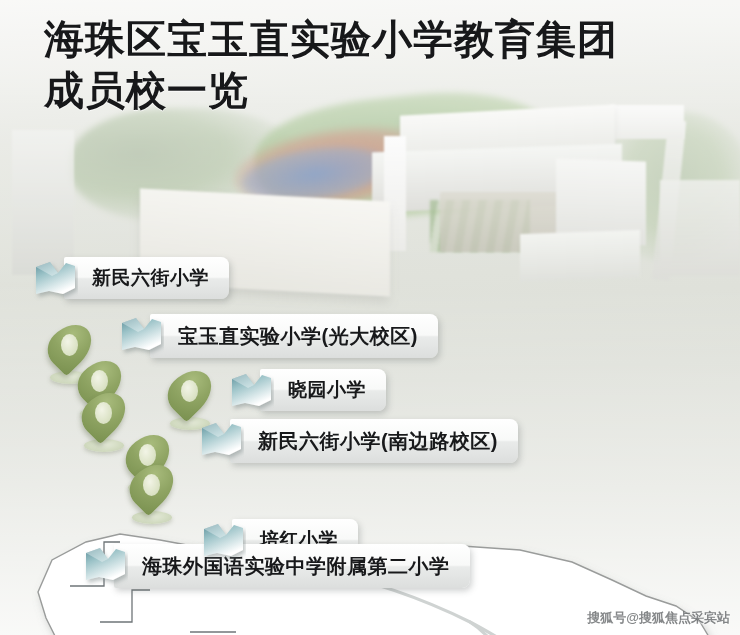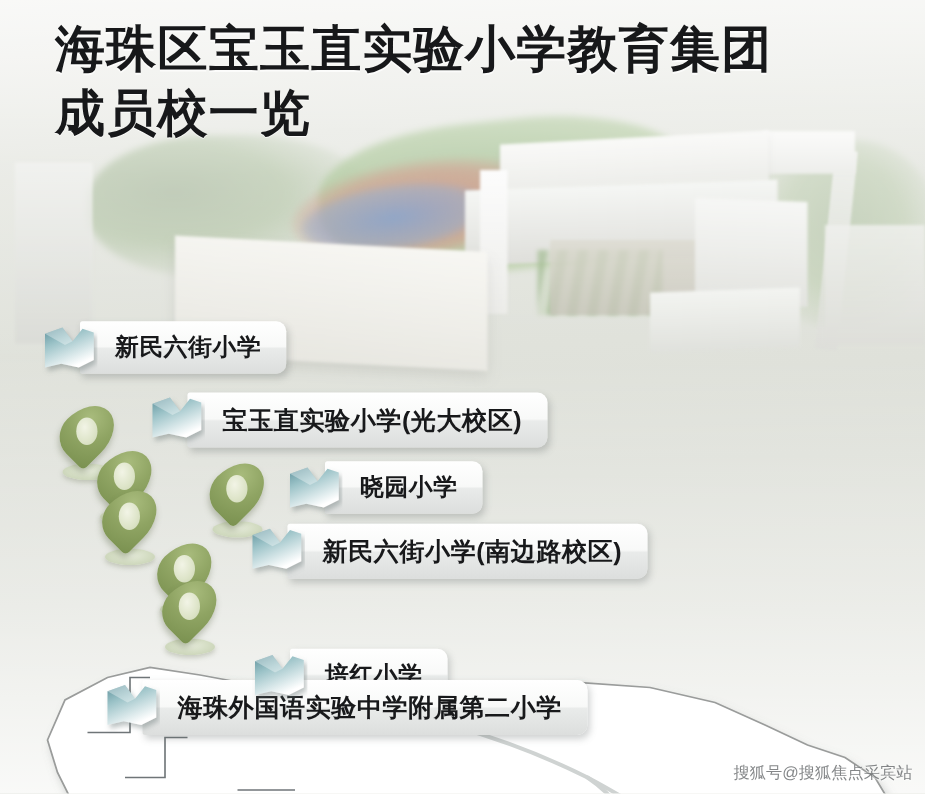--- a/index.html
+++ b/index.html
@@ -109,21 +109,21 @@
     font-weight:bold;font-size:19px;color:#18191b;letter-spacing:.5px;white-space:nowrap;
   }
   .label.big .plate{height:44px;}
   .label.big .plate span{font-size:20px;}
   .label.big{height:32px;}
   .label.big .flagwrap{height:44px;}
 
   .wm{
     position:absolute;right:10px;bottom:8px;
     font-family:"Liberation Sans","DejaVu Sans",sans-serif;
-    font-size:13px;font-weight:normal;color:#6f7274;opacity:.85;
+    font-size:13px;font-weight:bold;color:#6f7274;opacity:.85;
     text-shadow:0 1px 1px rgba(255,255,255,.8);
   }
 </style>
 </head>
 <body>
 
 <div id="stage">
 
   <div class="photo">
     <div class="sky"></div>

